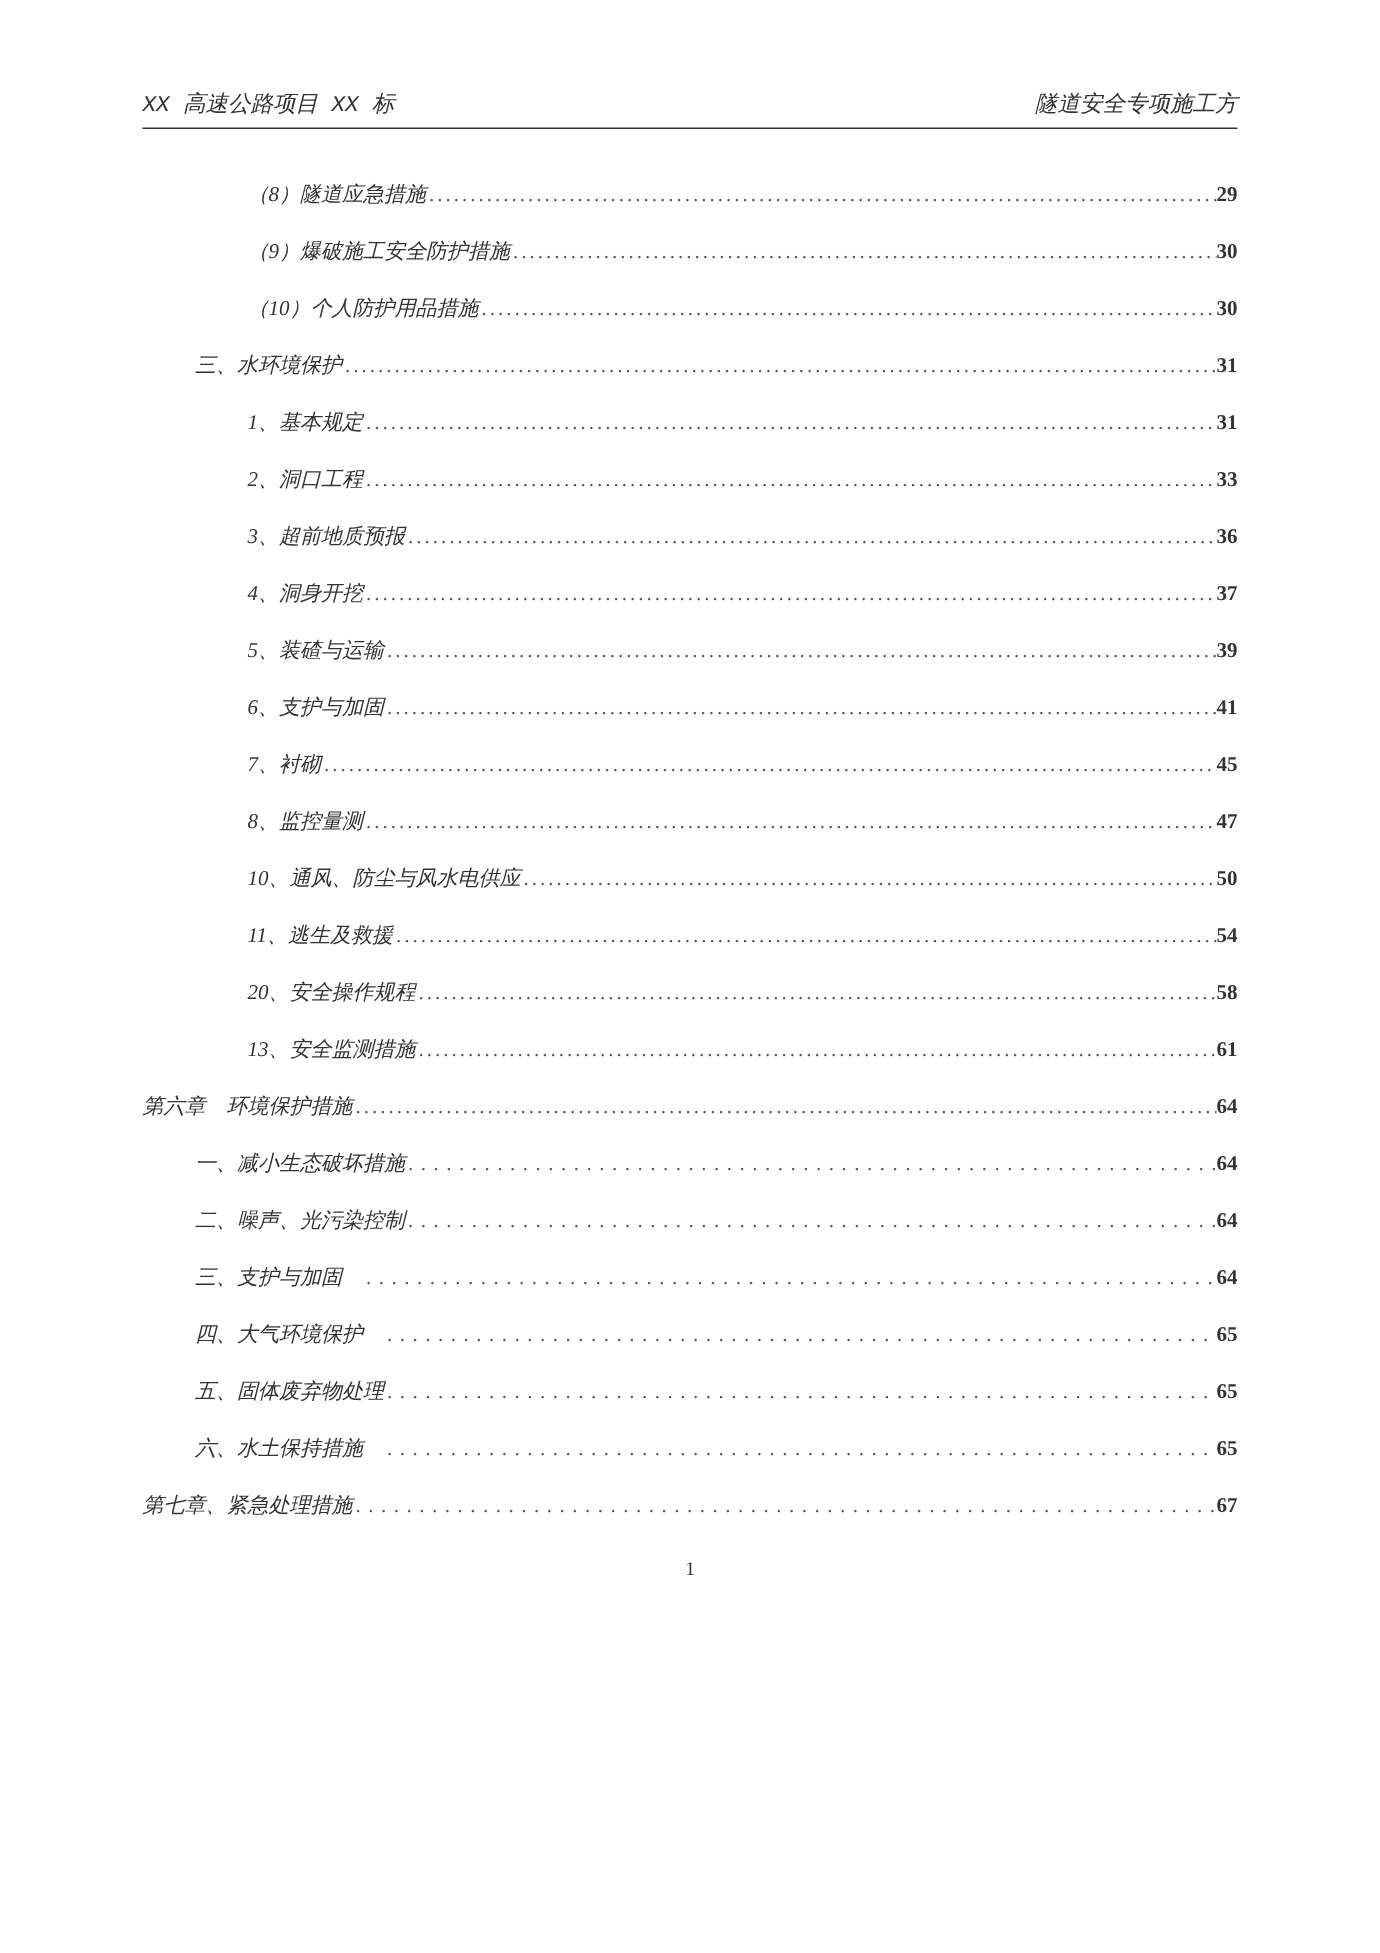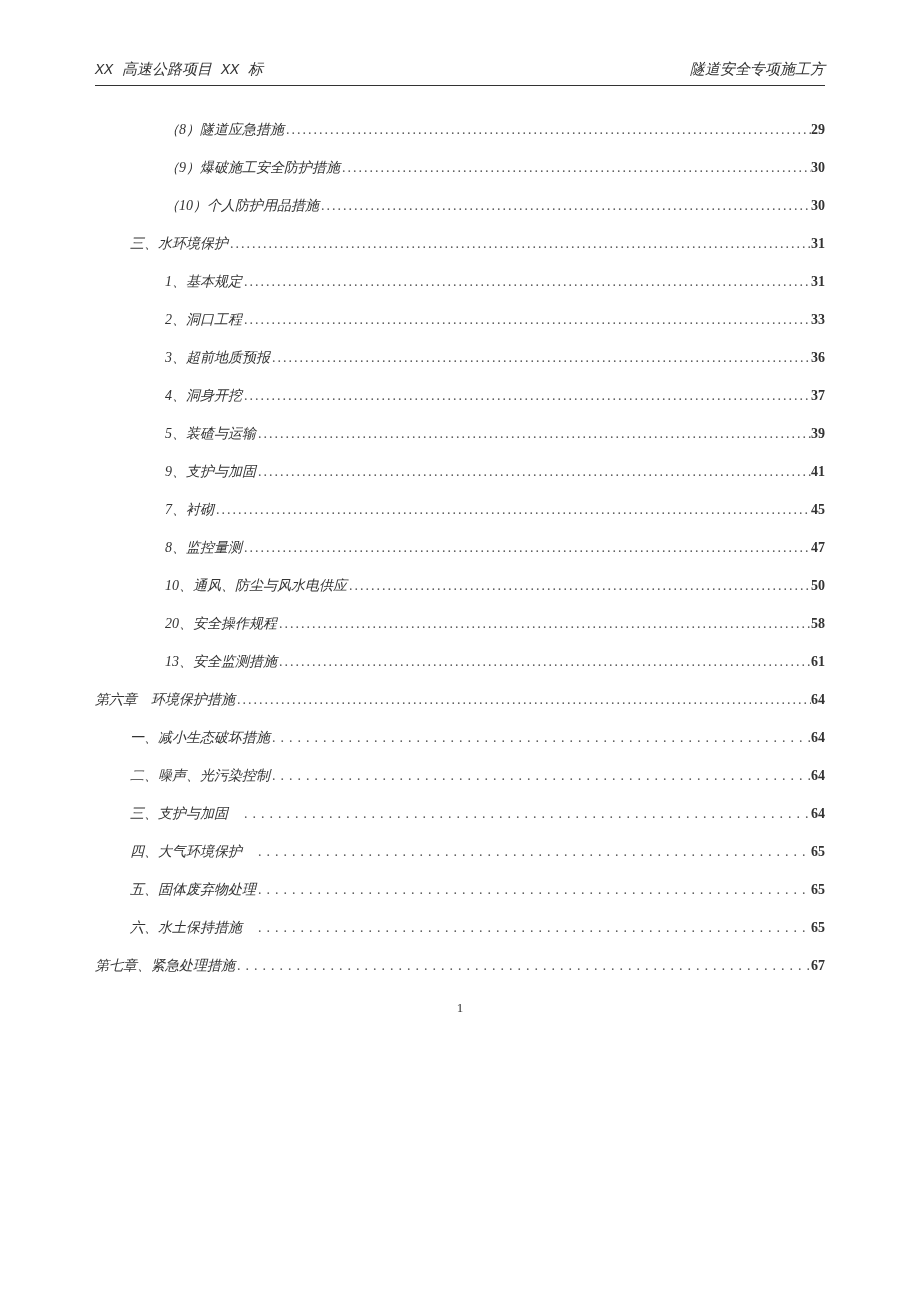--- a/index.html
+++ b/index.html
@@ -118,38 +118,43 @@
       <span class="toc-label">4、洞身开挖</span>
       <span class="toc-dots"></span>
       <span class="toc-page">37</span>
     </div>
     <div class="toc-line indent-2">
       <span class="toc-label">5、装碴与运输</span>
       <span class="toc-dots"></span>
       <span class="toc-page">39</span>
     </div>
     <div class="toc-line indent-2">
-      <span class="toc-label">9、支护与加固</span>
+      <span class="toc-label">6、支护与加固</span>
       <span class="toc-dots"></span>
       <span class="toc-page">41</span>
     </div>
     <div class="toc-line indent-2">
       <span class="toc-label">7、衬砌</span>
       <span class="toc-dots"></span>
       <span class="toc-page">45</span>
     </div>
     <div class="toc-line indent-2">
       <span class="toc-label">8、监控量测</span>
       <span class="toc-dots"></span>
       <span class="toc-page">47</span>
     </div>
     <div class="toc-line indent-2">
       <span class="toc-label">10、通风、防尘与风水电供应</span>
       <span class="toc-dots"></span>
       <span class="toc-page">50</span>
+    </div>
+    <div class="toc-line indent-2">
+      <span class="toc-label">11、逃生及救援</span>
+      <span class="toc-dots"></span>
+      <span class="toc-page">54</span>
     </div>
     <div class="toc-line indent-2">
       <span class="toc-label">20、安全操作规程</span>
       <span class="toc-dots"></span>
       <span class="toc-page">58</span>
     </div>
     <div class="toc-line indent-2">
       <span class="toc-label">13、安全监测措施</span>
       <span class="toc-dots"></span>
       <span class="toc-page">61</span>

